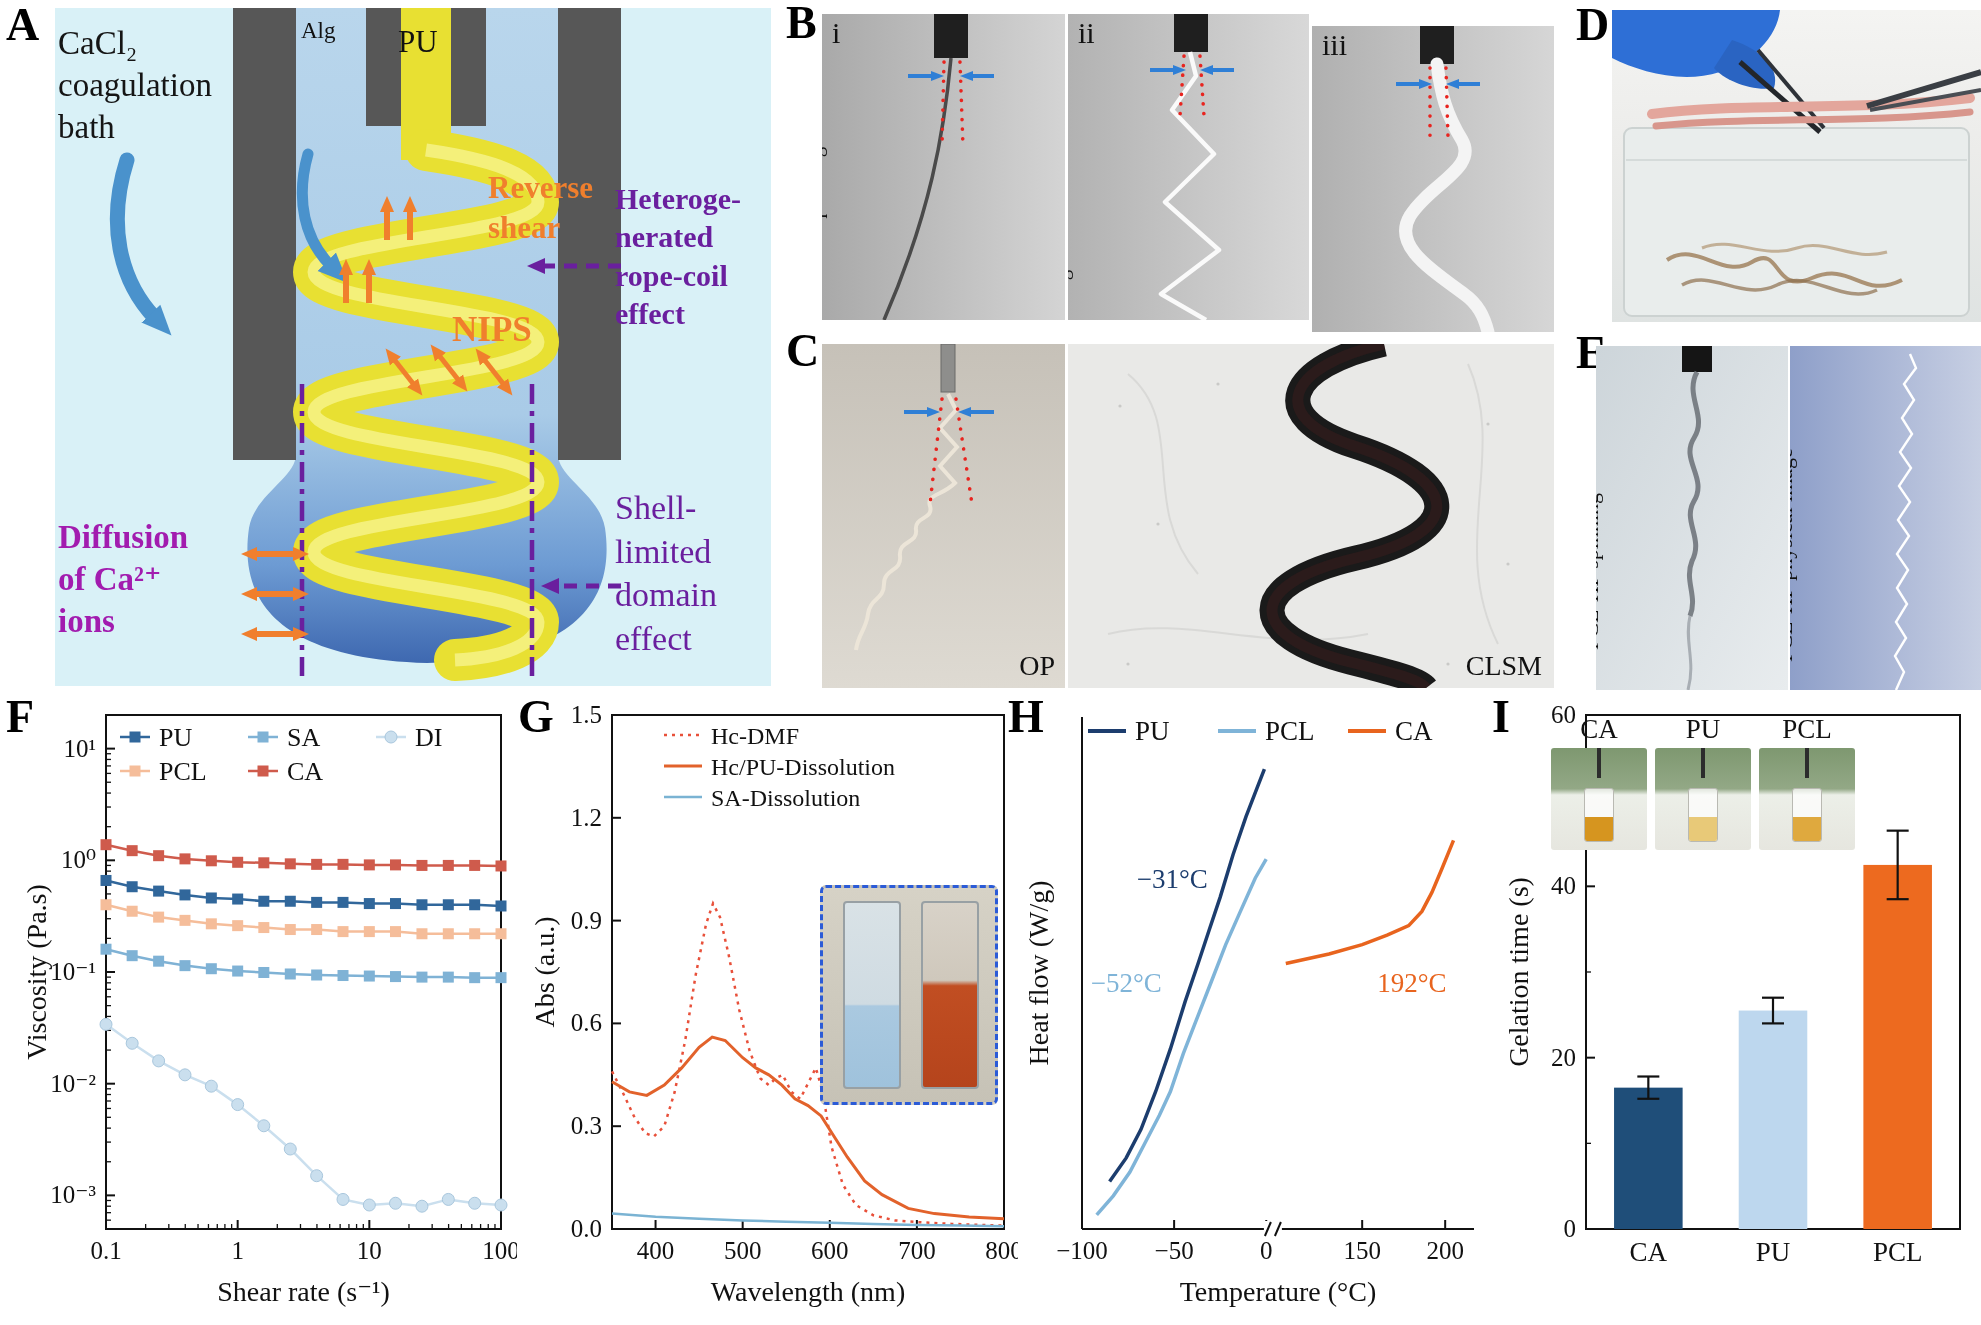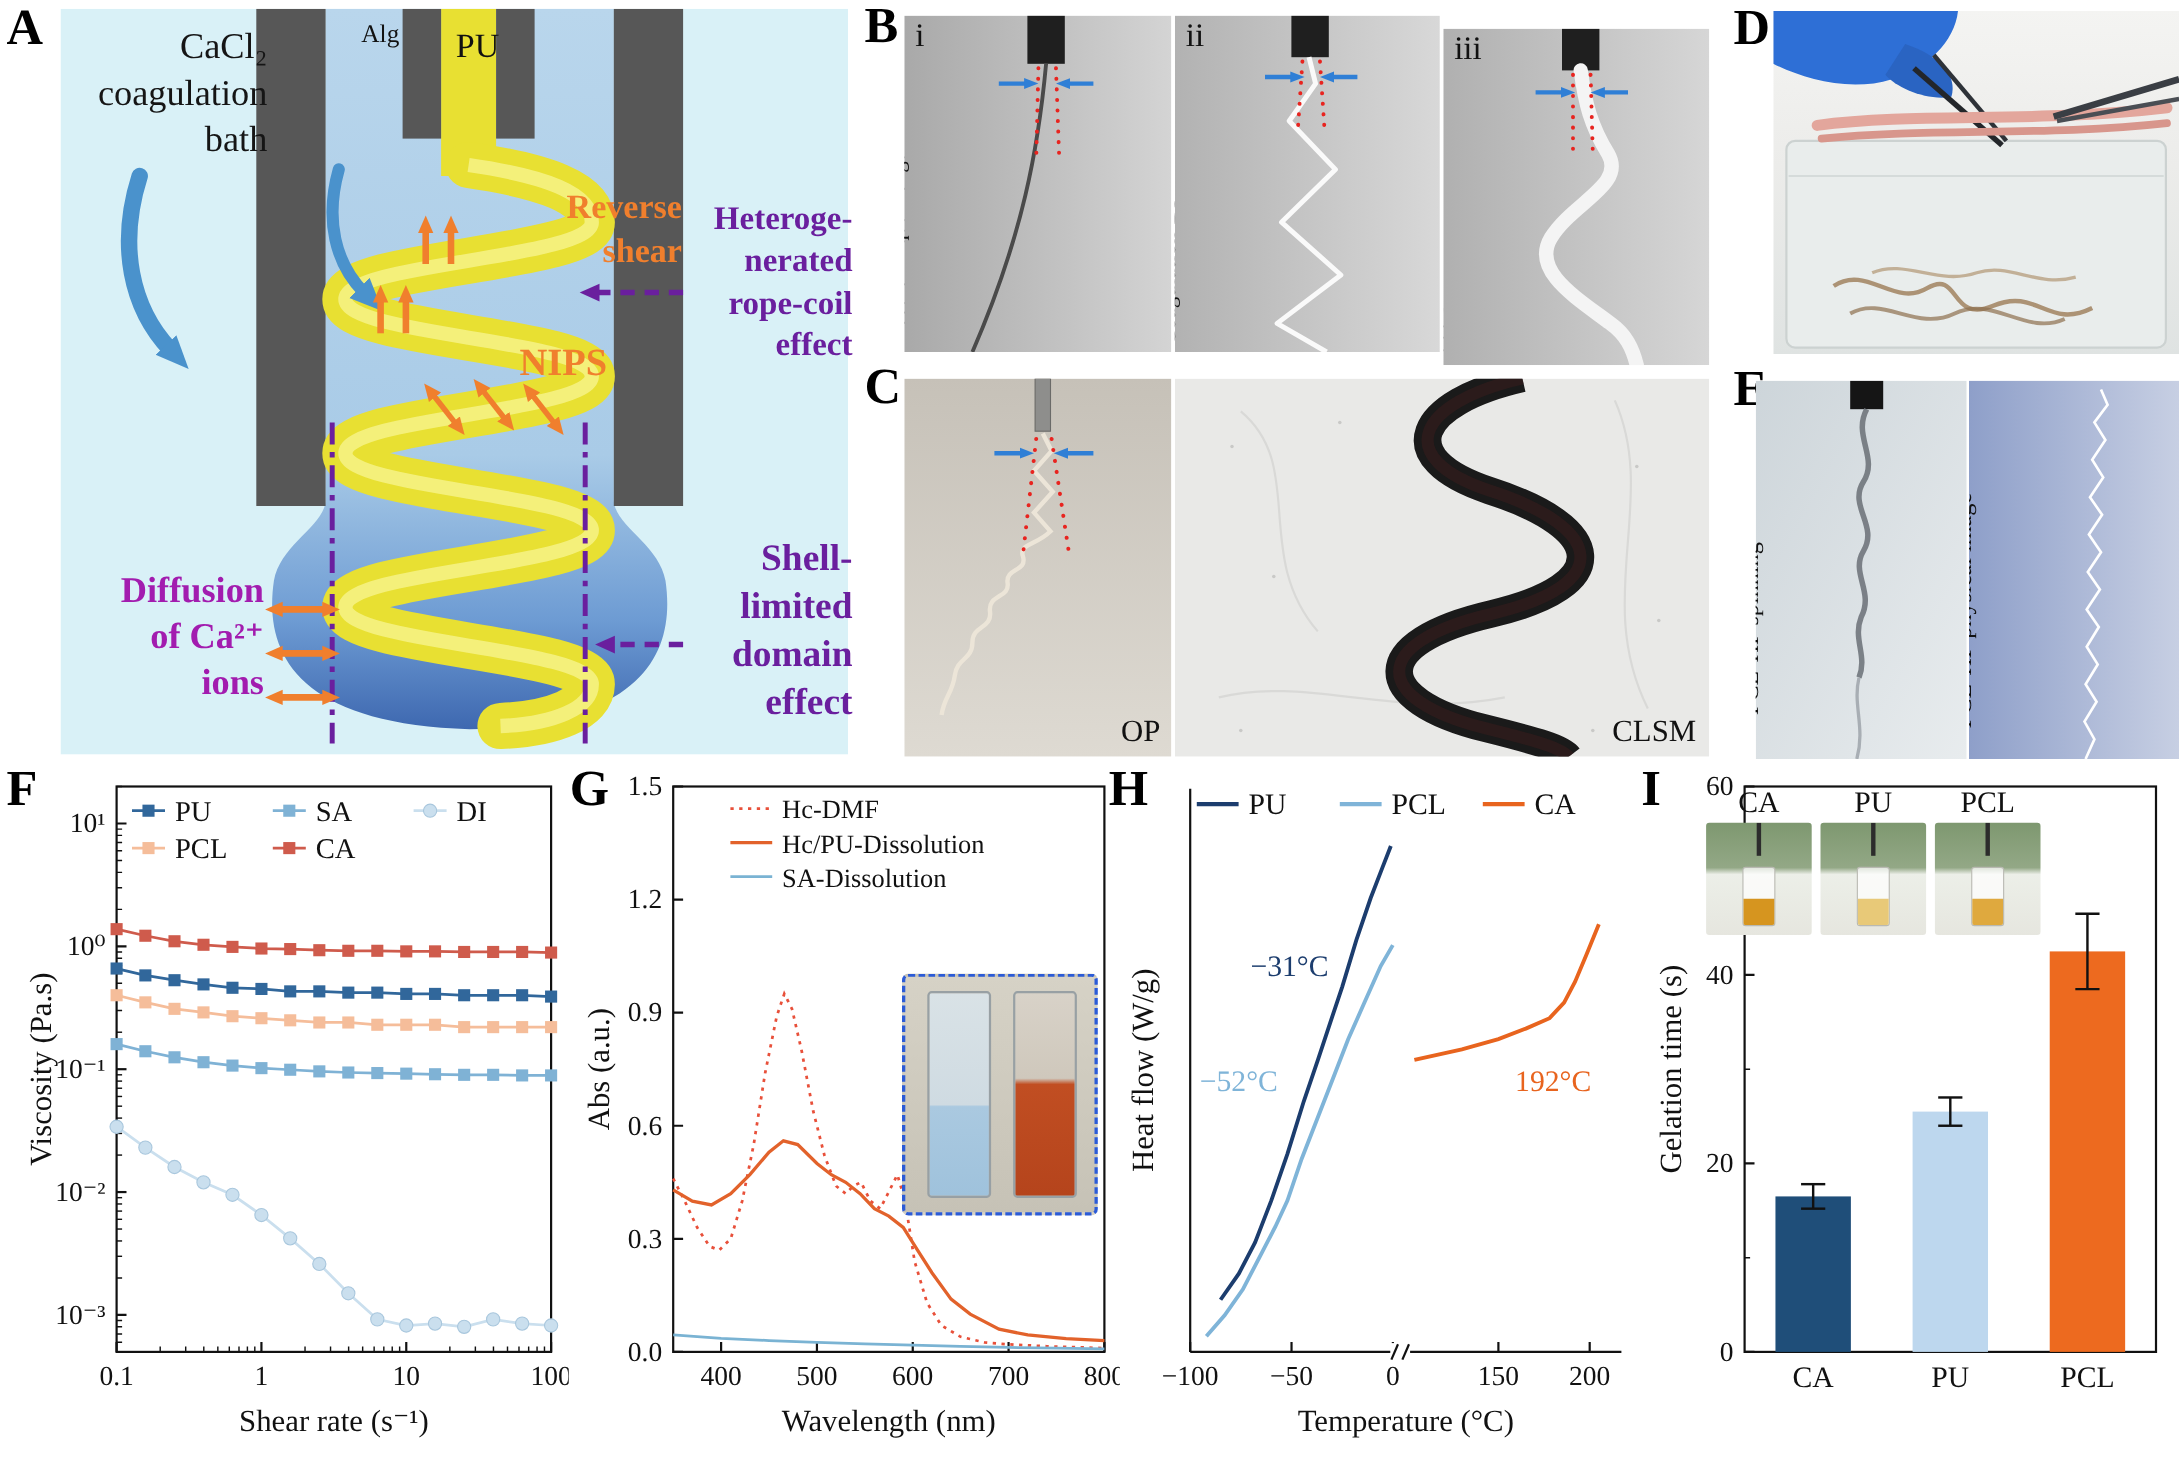--- a/index.html
+++ b/index.html
@@ -1,20 +1,20 @@
 <!DOCTYPE html>
 <html><head>
 <meta charset="utf-8">
 <style>
 *{margin:0;padding:0;box-sizing:border-box}
 body{background:#fff}
 .fig{position:relative;width:1981px;height:1325px;background:#ffffff;font-family:"Liberation Serif","DejaVu Serif",serif;overflow:hidden;color:#111}
 .abs{position:absolute}
 .pletter{position:absolute;font-size:46px;font-weight:700;color:#000;line-height:1}
-.ptxt{position:absolute;white-space:pre-line;text-align:right;line-height:1.28}
+.ptxt{position:absolute;white-space:pre-line;text-align:left;line-height:1.28}
 .photo{position:absolute;overflow:hidden}
 .photo svg{display:block}
 .sublbl{position:absolute;left:10px;top:2px;font-size:30px;color:#111}
 .rotcap{position:absolute;transform-origin:0 100%;transform:rotate(-90deg);white-space:nowrap;font-size:21px;color:#111}
 .corner{position:absolute;font-size:28px;color:#111}
 .chart{position:absolute}
 .vialphoto{position:absolute;width:96px;height:102px;background:linear-gradient(180deg,#7e9870 0%,#93a886 40%,#ecefe8 46%,#e6e6df 100%);border-radius:3px;overflow:hidden}
 .vialphoto .dropper{position:absolute;left:46px;top:0;width:4px;height:30px;background:#2c2c2c}
 .vialphoto .vial{position:absolute;left:33px;bottom:8px;width:30px;height:54px;background:rgba(255,255,255,.72);border:1px solid #b9b9b2;border-radius:3px}
 .vialphoto .liquid{position:absolute;left:0;bottom:0;width:100%;height:46%;border-radius:0 0 2px 2px}
@@ -85,21 +85,21 @@
 bath</div>
     <div class="ptxt" style="left:301px;top:16px;width:62px;font-size:23px;color:#111">Alg</div>
     <div class="ptxt" style="left:398px;top:22px;width:56px;font-size:31px;color:#111">PU</div>
     <div class="ptxt" style="left:488px;top:168px;width:132px;font-size:31px;font-weight:bold;color:#f07f2d">Reverse
 shear</div>
     <div class="ptxt" style="left:615px;top:180px;width:160px;font-size:30px;font-weight:bold;color:#6a1f9e">Heteroge-
 nerated
 rope-coil
 effect</div>
     <div class="ptxt" style="left:452px;top:308px;width:100px;font-size:35px;font-weight:bold;color:#f07f2d">NIPS</div>
-    <div class="ptxt" style="left:615px;top:486px;width:160px;font-size:34px;font-weight:bold;color:#6a1f9e">Shell-
+    <div class="ptxt" style="left:615px;top:486px;width:160px;font-size:34px;font-weight:normal;color:#6a1f9e">Shell-
 limited
 domain
 effect</div>
     <div class="ptxt" style="left:58px;top:516px;width:182px;font-size:33px;font-weight:bold;color:#a21caf">Diffusion
 of Ca²⁺
 ions</div>
   </div>
 
   <div class="pletter" style="left:786px;top:0">B</div>
   <div class="abs" style="left:780px;top:0;width:790px;height:326px">

